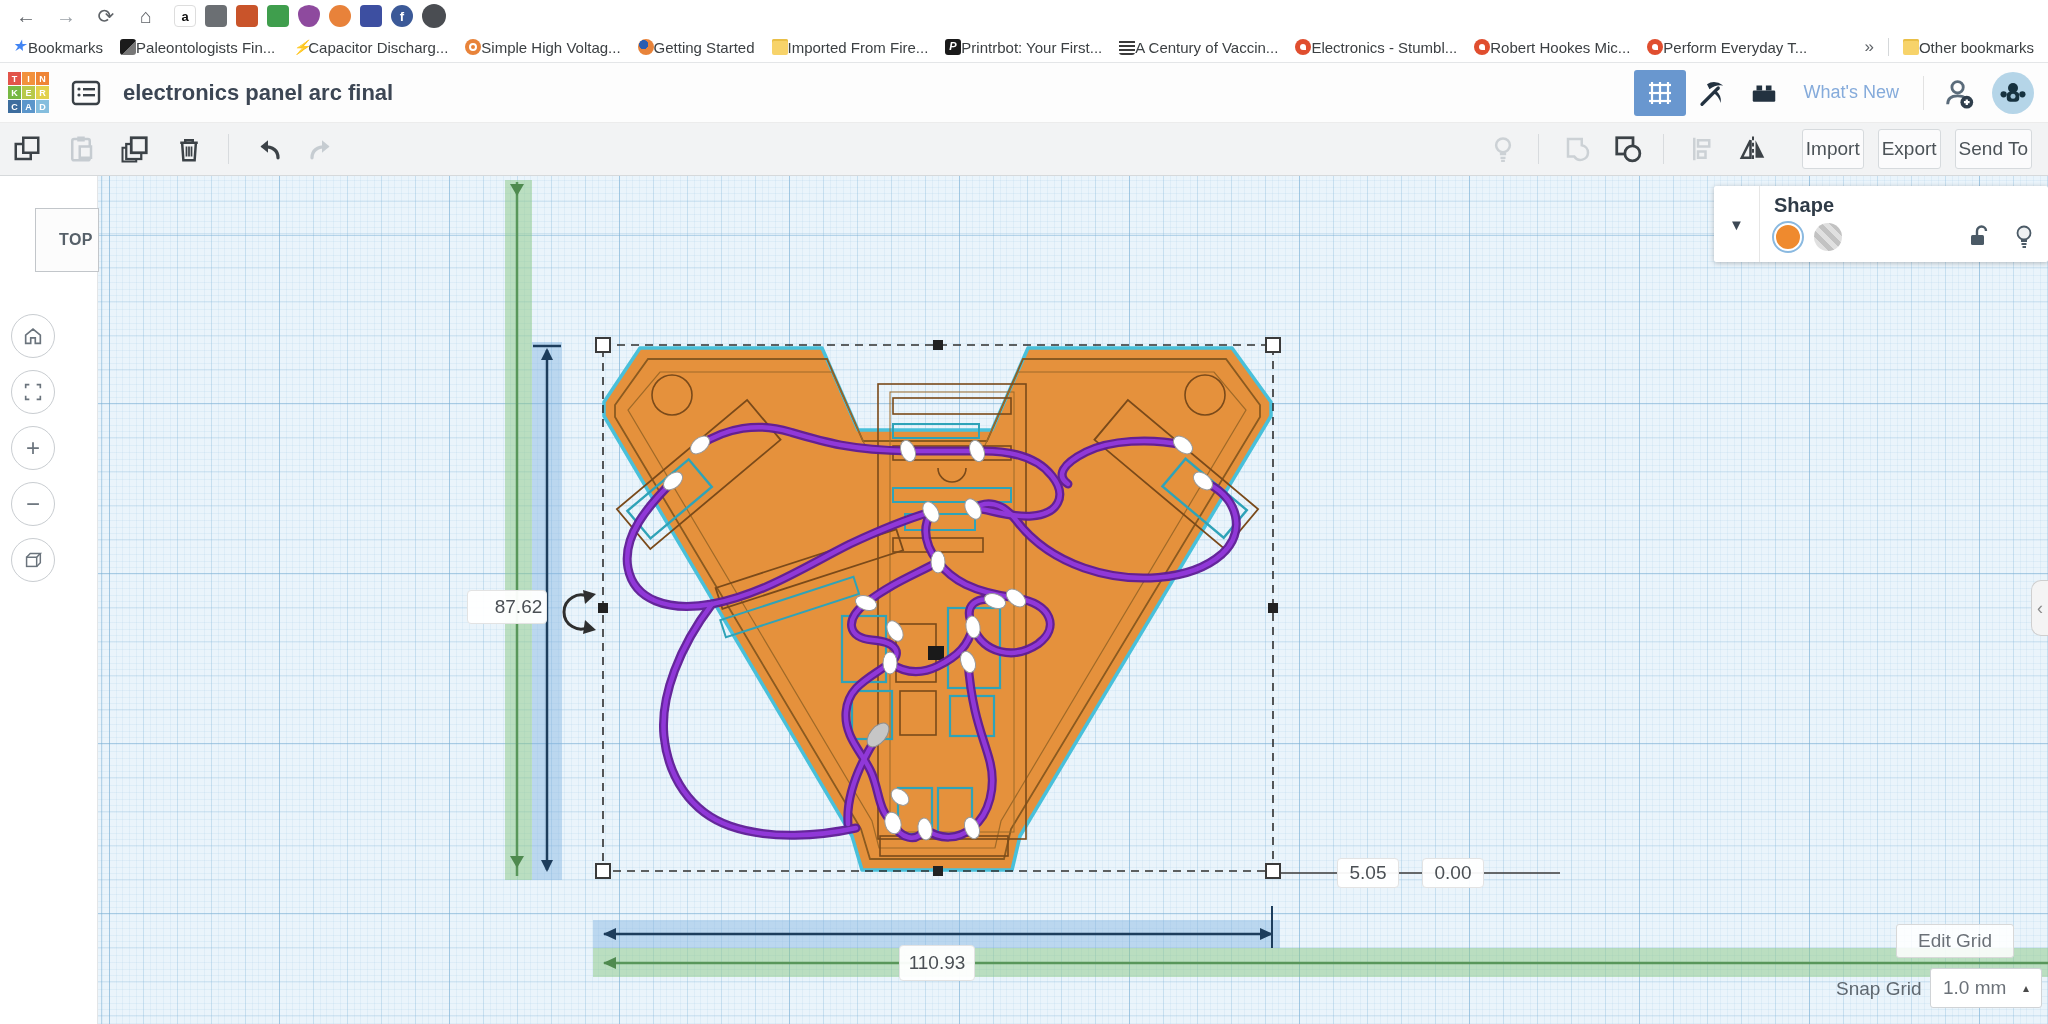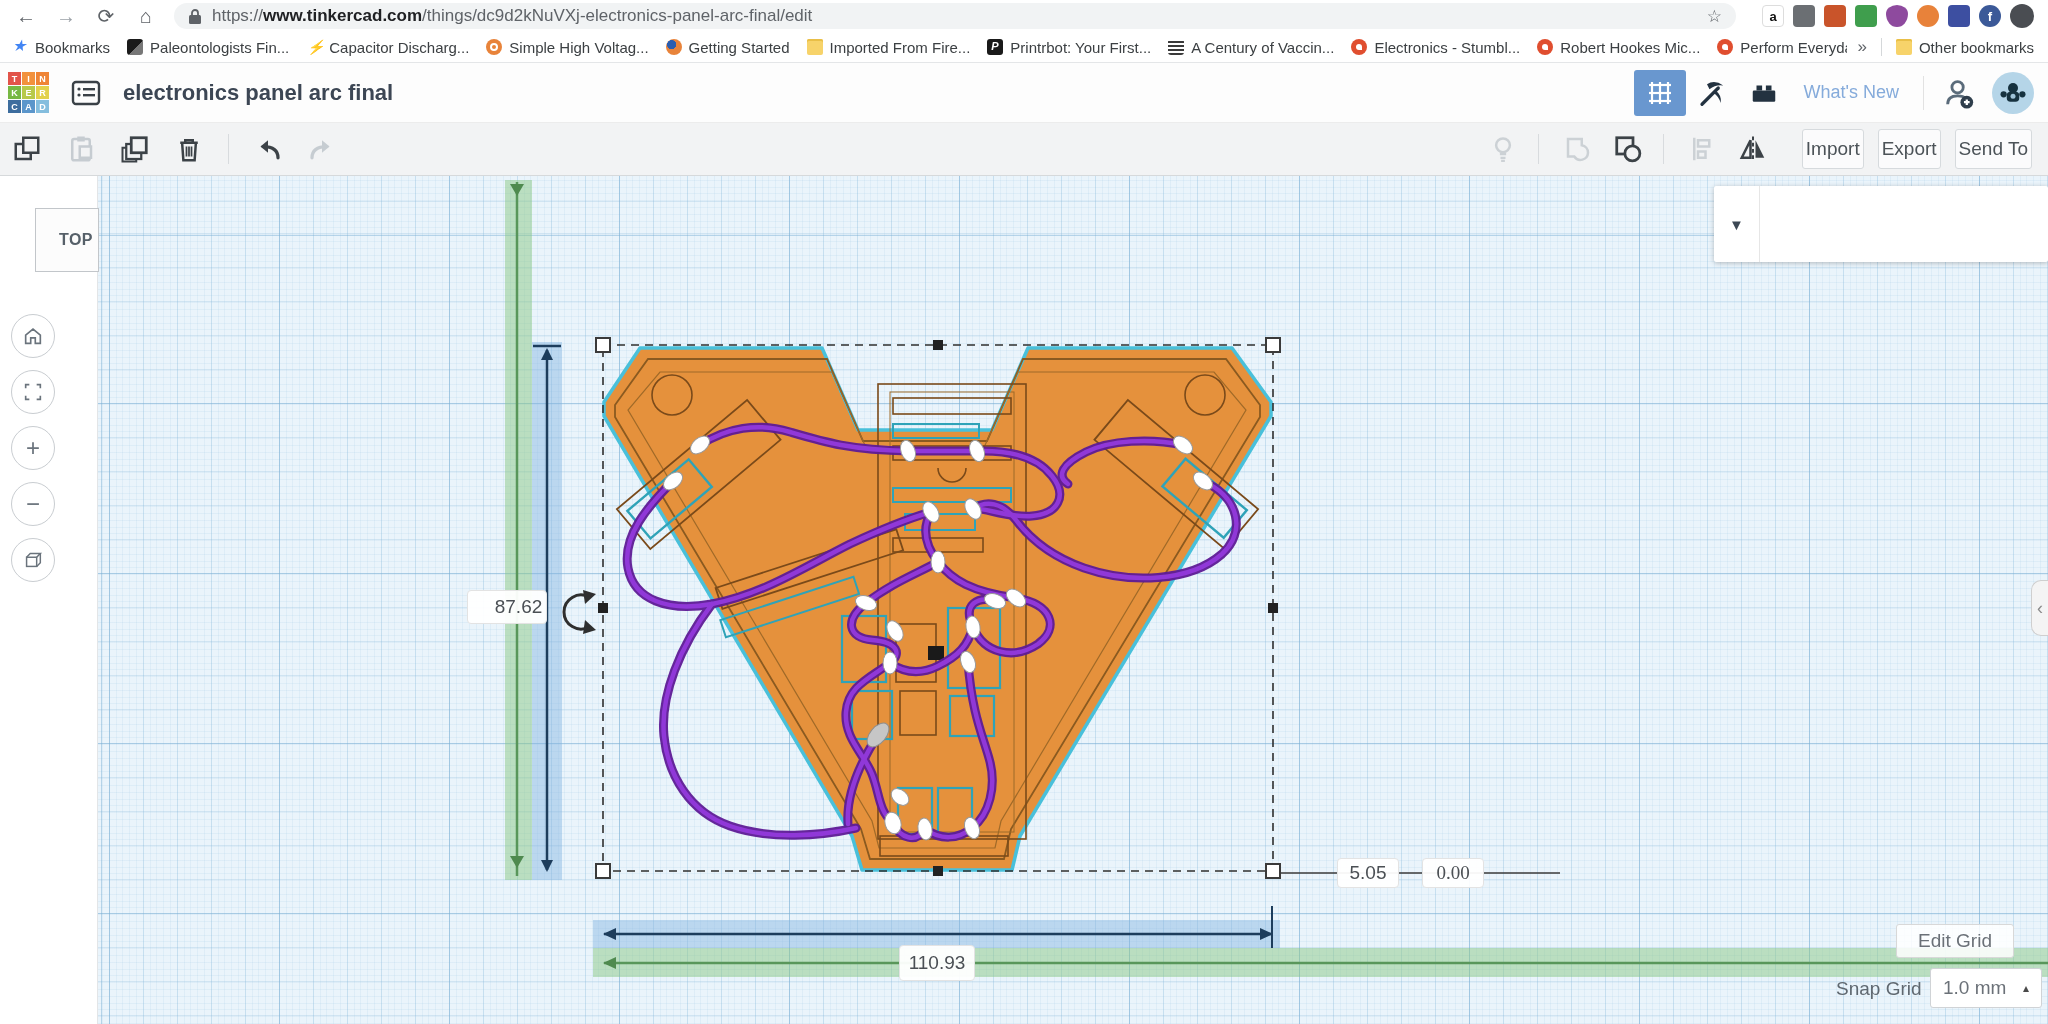--- a/index.html
+++ b/index.html
@@ -14,21 +14,21 @@
 .url .gray { color:#5f6368; } .url .dark { color:#202124; font-weight:600; }
 .omni-star { font-size:17px; color:#5f6368; flex:0 0 auto; }
 .ext-row { display:flex; align-items:center; gap:9px; flex:0 0 auto; }
 .ext { width:22px; height:22px; border-radius:4px; display:flex; align-items:center; justify-content:center; font-size:13px; font-weight:bold; color:#fff; }
 .ext-0{background:#fff;border:1px solid #ddd;color:#111;} .ext-1{background:#6b6f73;} .ext-2{background:#c9542a;}
 .ext-3{background:#3f9e4d;} .ext-4{background:#8e4a9e;border-radius:50% 50% 50% 50%/40% 40% 60% 60%;} .ext-5{background:#e8823a;border-radius:50%;}
 .ext-6{background:#3d4fa1;} .ext-7{background:#3b5998;border-radius:50%;} .ext-8{background:#4a4d52;border-radius:50%;width:24px;height:24px;}
 
 
 .bm-bar { height:31px; display:flex; align-items:center; padding:0 12px; gap:17px; background:#fff; border-bottom:1px solid #e4e6e8; position:relative; white-space:nowrap; overflow:hidden; }
-.bm { display:flex; align-items:center; gap:7px; font-size:15px; color:#3c4043; cursor:pointer; flex:0 0 auto; }
+.bm { display:flex; align-items:center; gap:0; font-size:15px; color:#3c4043; cursor:pointer; flex:0 0 auto; }
 .fav { width:16px; height:16px; border-radius:3px; display:inline-block; flex:0 0 auto; position:relative; }
 .fav-0 { background:none; } .fav-0::before{content:"★"; color:#4285f4; font-size:16px; line-height:16px; position:absolute; left:0; top:-1px;}
 .fav-1 { background:linear-gradient(135deg,#1b1b1b 55%,#777 55%); }
 .fav-2 { background:none; } .fav-2::before{content:"⚡"; color:#a63df0; font-size:14px; position:absolute; top:0; left:1px;}
 .fav-3 { background:#e8833a; border-radius:50%; } .fav-3::after{content:""; position:absolute; inset:4px; border:2px solid #fff; border-radius:50%;}
 .fav-4 { background:radial-gradient(circle at 35% 35%, #2a5db0 30%, #e8833a 32%); border-radius:50%; }
 .fav-5 { background:#f7d36a; border-radius:2px; box-shadow:inset 0 2px 0 #e9bf47; }
 .fav-6 { background:#1a1a1a; } .fav-6::before{content:"P"; color:#fff; font-size:11px; font-weight:bold; position:absolute; left:4px; top:1px;}
 .fav-7 { background:repeating-linear-gradient(0deg,#3a3a3a 0 2px,#fff 2px 4px); }
 .fav-8,.fav-9,.fav-10 { background:#e04e2f; border-radius:50%; } 
@@ -73,21 +73,21 @@
 .left-rail { position:absolute; left:0; top:0; bottom:0; width:98px; background:#fff; border-right:1px solid #e3e5e7; }
 .view-cube { position:absolute; left:35px; top:32px; width:64px; height:64px; background:#fcfcfc; border:1px solid #c2c6ca; display:flex; align-items:center; justify-content:center; padding-left:18px; font-size:16px; font-weight:bold; color:#566069; letter-spacing:.5px; cursor:pointer; }
 .nav-circle { position:absolute; left:11px; width:44px; height:44px; border-radius:50%; background:#fff; border:1.5px solid #c9cdd1; color:#6a737c; display:flex; align-items:center; justify-content:center; cursor:pointer; font-size:24px; }
 
 .canvas-svg { position:absolute; left:0; top:0; pointer-events:none; }
 
 .dim-label { position:absolute; background:rgba(255,255,255,.95); border:1px solid #e3e3e3; border-radius:4px; color:#4a4f54; font-size:19px; display:flex; align-items:center; justify-content:center; }
 #dimH { left:467px; top:414px; width:80px; height:34px;padding-left:23px; }
 #dimW { left:899px; top:769px; width:76px; height:36px; }
 #dimZ1 { left:1337px; top:682px; width:62px; height:30px; }
-#dimZ2 { left:1422px; top:682px; width:62px; height:30px;font-family:Liberation Serif, serif; }
+#dimZ2 { left:1422px; top:682px; width:62px; height:30px; }
 
 .inspector { position:absolute; left:1714px; top:10px; width:334px; height:76px; background:#fff; border-radius:2px; box-shadow:0 1px 5px rgba(0,0,0,.25); display:flex; }
 .insp-caret { width:46px; display:flex; align-items:center; justify-content:center; color:#3c4854; font-size:15px; cursor:pointer; border-right:1px solid #e6e6e6; }
 .insp-main { flex:1; padding:8px 14px; position:relative; }
 .insp-title { font-size:20px; font-weight:bold; color:#2f3b47; }
 .swatches { display:flex; gap:12px; margin-top:6px; align-items:center; }
 .swatch-solid { width:28px; height:28px; border-radius:50%; background:#ef8a2e; border:2px solid #fff; outline:2px solid #8ab9e0; cursor:pointer; }
 .swatch-hole { width:28px; height:28px; border-radius:50%; background:repeating-linear-gradient(45deg,#c2c2c2 0 5px,#e0e0e0 5px 10px); cursor:pointer; }
 .insp-icons { position:absolute; right:14px; bottom:12px; display:flex; gap:24px; }
 
@@ -98,28 +98,20 @@
 .collapse-tab { position:absolute; right:0; top:404px; width:17px; height:56px; background:#f4f4f4; border:1px solid #cfcfcf; border-right:none; border-radius:10px 0 0 10px; display:flex; align-items:center; justify-content:center; color:#8a8a8a; font-size:18px; cursor:pointer; }
 </style>
 </head>
 <body>
 
 <div class="chrome-row">
   <span class="nav-ic">←</span>
   <span class="nav-ic dim">→</span>
   <span class="nav-ic">⟳</span>
   <span class="nav-ic">⌂</span>
-  <div class="omnibox">
-    <svg width="14" height="17" viewBox="0 0 14 17">
-        <rect x="1" y="7" width="12" height="9" rx="1.5" fill="#5f6368"></rect>
-        <path d="M4 7 V5 a3 3 0 0 1 6 0 V7" fill="none" stroke="#5f6368" stroke-width="1.8"></path>
-      </svg>
-    <span class="url"><span class="gray">https://</span><span class="dark">www.tinkercad.com</span><span class="gray">/things/dc9d2kNuVXj-electronics-panel-arc-final/edit</span></span>
-    <span class="omni-star">☆</span>
-  </div>
   <div class="ext-row">
     <span class="ext ext-0">a</span>
     <span class="ext ext-1"></span>
     <span class="ext ext-2"></span>
     <span class="ext ext-3"></span>
     <span class="ext ext-4"></span>
     <span class="ext ext-5"></span>
     <span class="ext ext-6"></span>
     <span class="ext ext-7">f</span>
     <span class="ext ext-8"></span>
@@ -497,20 +489,37 @@
 
   <div class="dim-label" id="dimH">87.62</div>
   <div class="dim-label" id="dimW">110.93</div>
   <div class="dim-label" id="dimZ1">5.05</div>
   <div class="dim-label" id="dimZ2">0.00</div>
 
   <div class="inspector">
     <div class="insp-caret">
         <span>▼</span>
       </div>
+    <div class="insp-main">
+      <div class="insp-title">Shape</div>
+      <div class="swatches">
+        <div class="swatch-solid"></div>
+        <div class="swatch-hole"></div>
+      </div>
+      <div class="insp-icons">
+        <svg width="22" height="24" viewBox="0 0 22 24">
+            <rect x="3" y="11" width="13" height="10" rx="1.5" fill="#4b5a66"></rect>
+            <path d="M13 11 V7 a4.5 4.5 0 0 1 9 0" transform="translate(-4 0)" fill="none" stroke="#4b5a66" stroke-width="2.4"></path>
+          </svg>
+        <svg width="20" height="26" viewBox="0 0 20 26">
+            <circle cx="10" cy="9" r="6.5" fill="#eef1f3" stroke="#4b5a66" stroke-width="1.8"></circle>
+            <path d="M7 17 h6 M7.5 20 h5 M8.5 23 h3.5" stroke="#4b5a66" stroke-width="1.8"></path>
+          </svg>
+      </div>
+    </div>
   </div>
 
   <div class="edit-grid">Edit Grid</div>
   <div class="snap-label">Snap Grid</div>
   <div class="snap-select">
     <span>1.0 mm</span>
     <i>▴</i>
   </div>
 
   <div class="collapse-tab">

